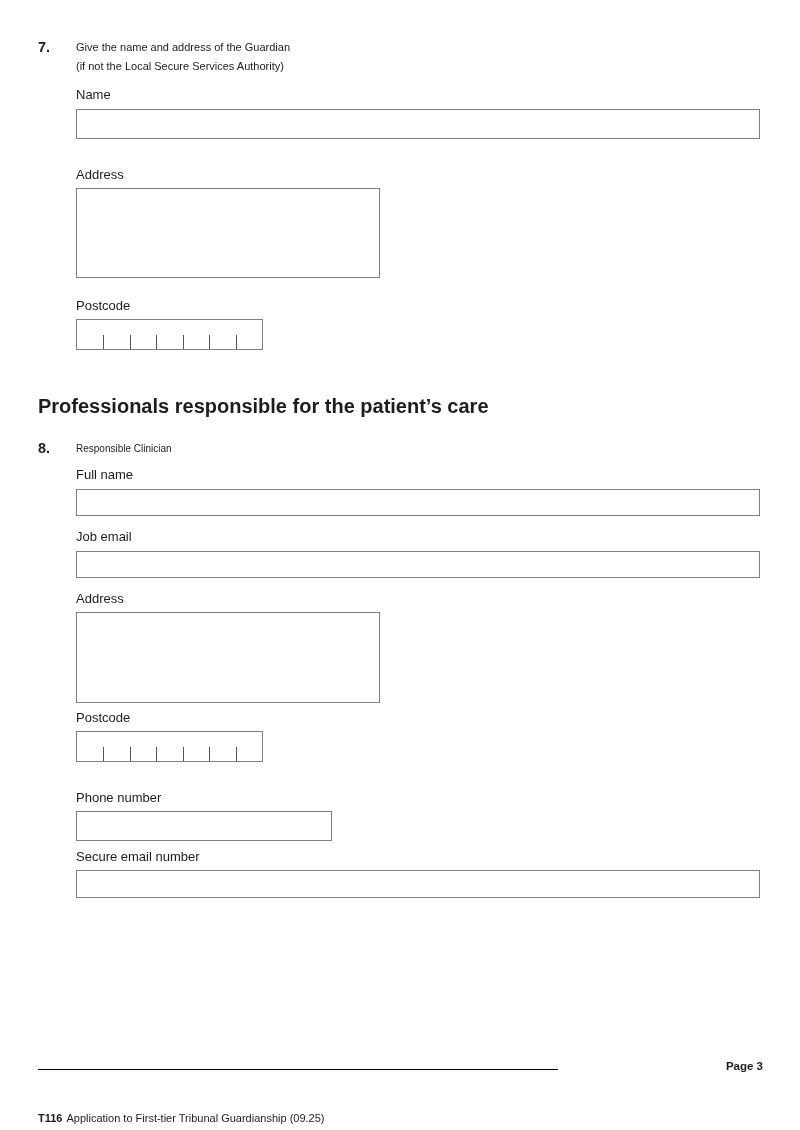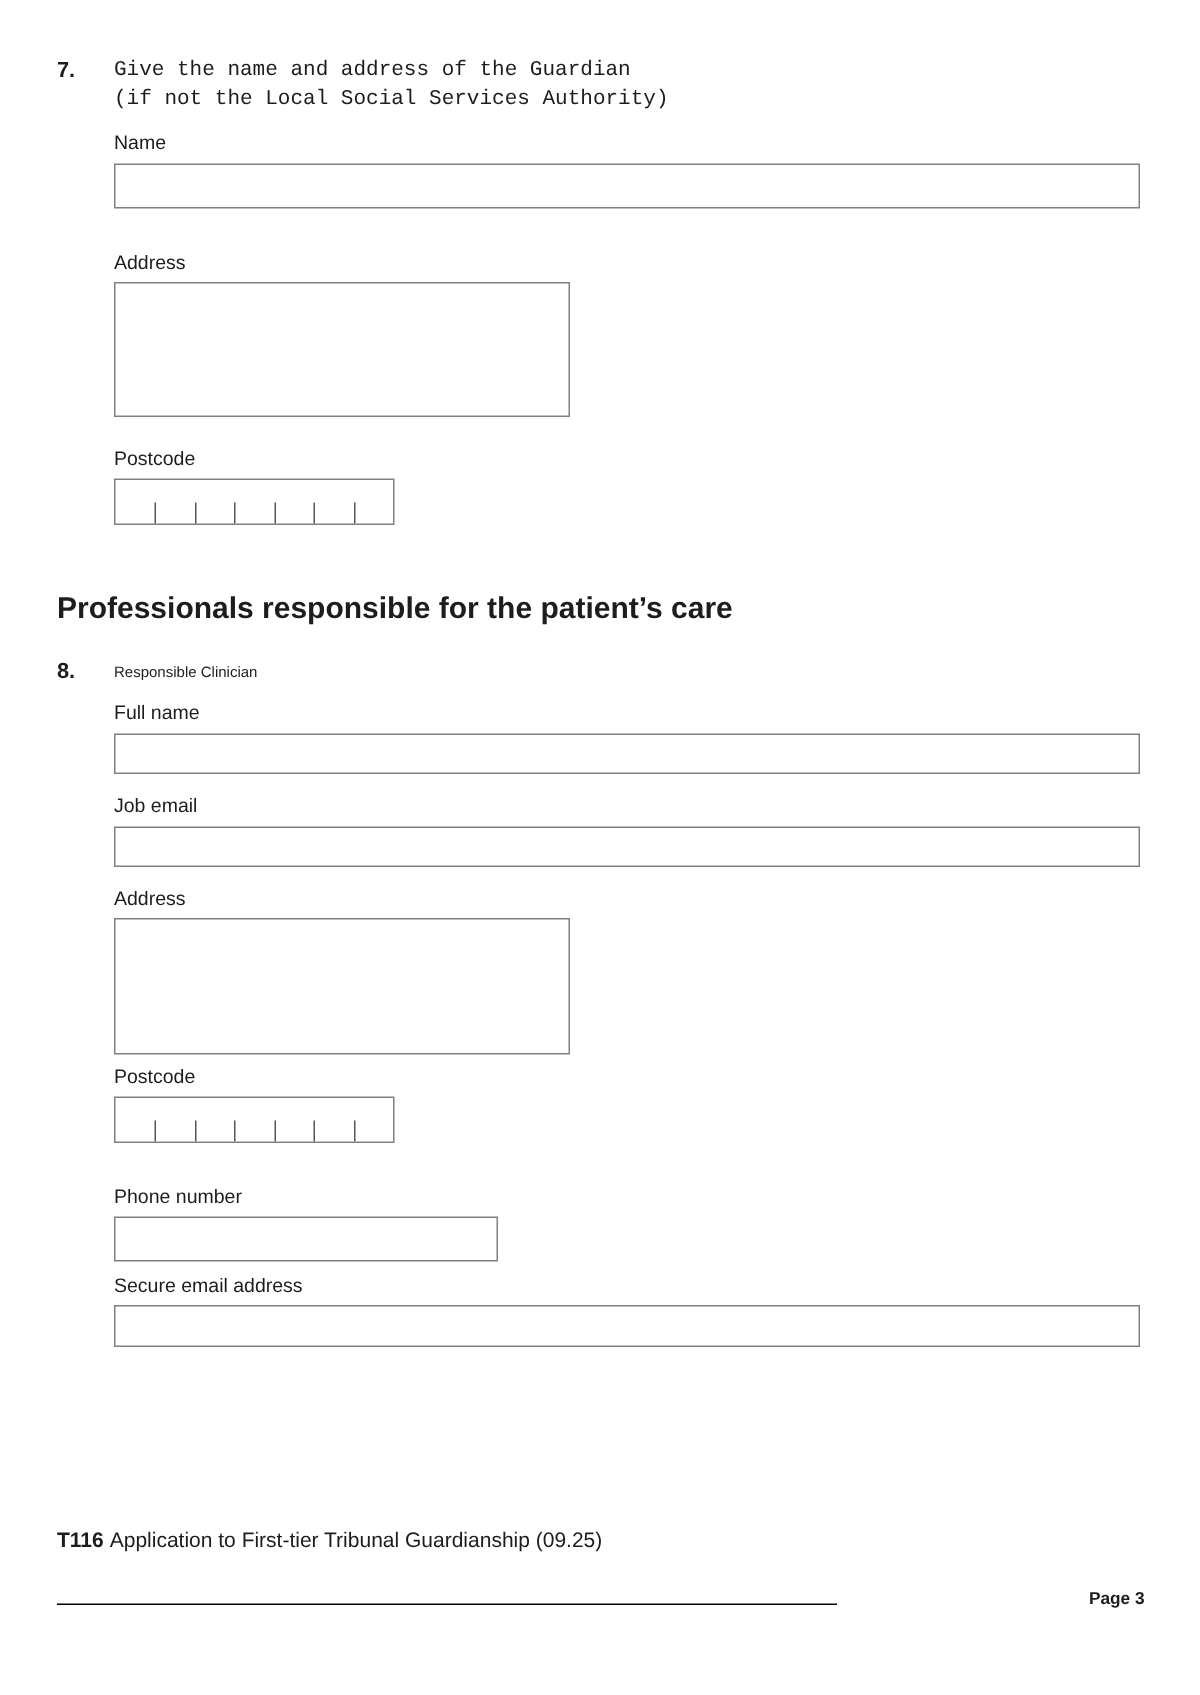--- a/index.html
+++ b/index.html
@@ -12,21 +12,21 @@
     color:#1d1d1b;
     padding:38px 40px 0 38px;
     overflow:hidden;
   }
   .q-row { display:flex; align-items:flex-start; }
   .q-num {
     width:38px; flex:0 0 38px;
     font-size:14.5px; font-weight:700; line-height:19px;
   }
   .q-body { flex:1 1 auto; max-width:684px; }
-  .q-text { font-size:14px; line-height:19px;font-family:Liberation Mono, monospace; }
+  .q-text { font-size:11px; line-height:19px; }
   .q-text span { display:block; }
 
   .field-label {
     display:block;
     font-size:13px; line-height:18px;
   }
 
   .text-input {
     display:block;
     width:100%; height:30px;
@@ -94,38 +94,38 @@
     width:520px; height:0;
     border-top:1.5px solid #000;
   }
   .page-number {
     position:absolute;
     top:1060px; right:37px;
     font-size:11.5px; font-weight:700;margin-left:32px;
   }
   .footer-text {
     position:absolute;
-    left:38px; top:1020px;
-    font-size:14px; line-height:12px;
+    left:38px; top:1112px;
+    font-size:11px; line-height:12px;
     color:#1d1d1b;
     white-space:nowrap;
   }
   .footer-text .code { font-weight:700; margin-right:4px; }
 </style>
 </head>
 <body>
 
 <div class="page">
 
   <div class="q-row">
     <div class="q-num">7.</div>
     <div class="q-body">
       <div class="q-text">
         <span>Give the name and address of the Guardian</span>
-        <span>(if not the Local Social Services Authority)</span>
+        <span>(if not the Local Secure Services Authority)</span>
       </div>
 
       <label class="field-label mt-label-name">Name</label>
       <input class="text-input mt-input" type="text" value="" style="">
 
       <label class="field-label mt-label-addr7">Address</label>
       <textarea class="address-box mt-box" style="height: 90px;"></textarea>
 
       <label class="field-label mt-label-pc7">Postcode</label>
       <div class="postcode-box mt-box">
@@ -161,21 +161,21 @@
           <div class="pc-tick" style="left: 28.5714%;"></div>
           <div class="pc-tick" style="left: 42.8571%;"></div>
           <div class="pc-tick" style="left: 57.1429%;"></div>
           <div class="pc-tick" style="left: 71.4286%;"></div>
           <div class="pc-tick" style="left: 85.7143%;"></div>
         </div>
 
       <label class="field-label mt-label-13">Phone number</label>
       <input class="text-input phone mt-box" type="text" value="" style="">
 
-      <label class="field-label mt-label-7">Secure email address</label>
+      <label class="field-label mt-label-7">Secure email number</label>
       <input class="text-input h28 mt-box" type="text" value="" style="">
     </div>
   </div>
 
   <div class="page-number">Page 3</div>
   <div class="footer-line"></div>
   <div class="footer-text">
     <span class="code">T116</span><span>Application to First-tier Tribunal Guardianship (09.25)</span>
   </div>
 

